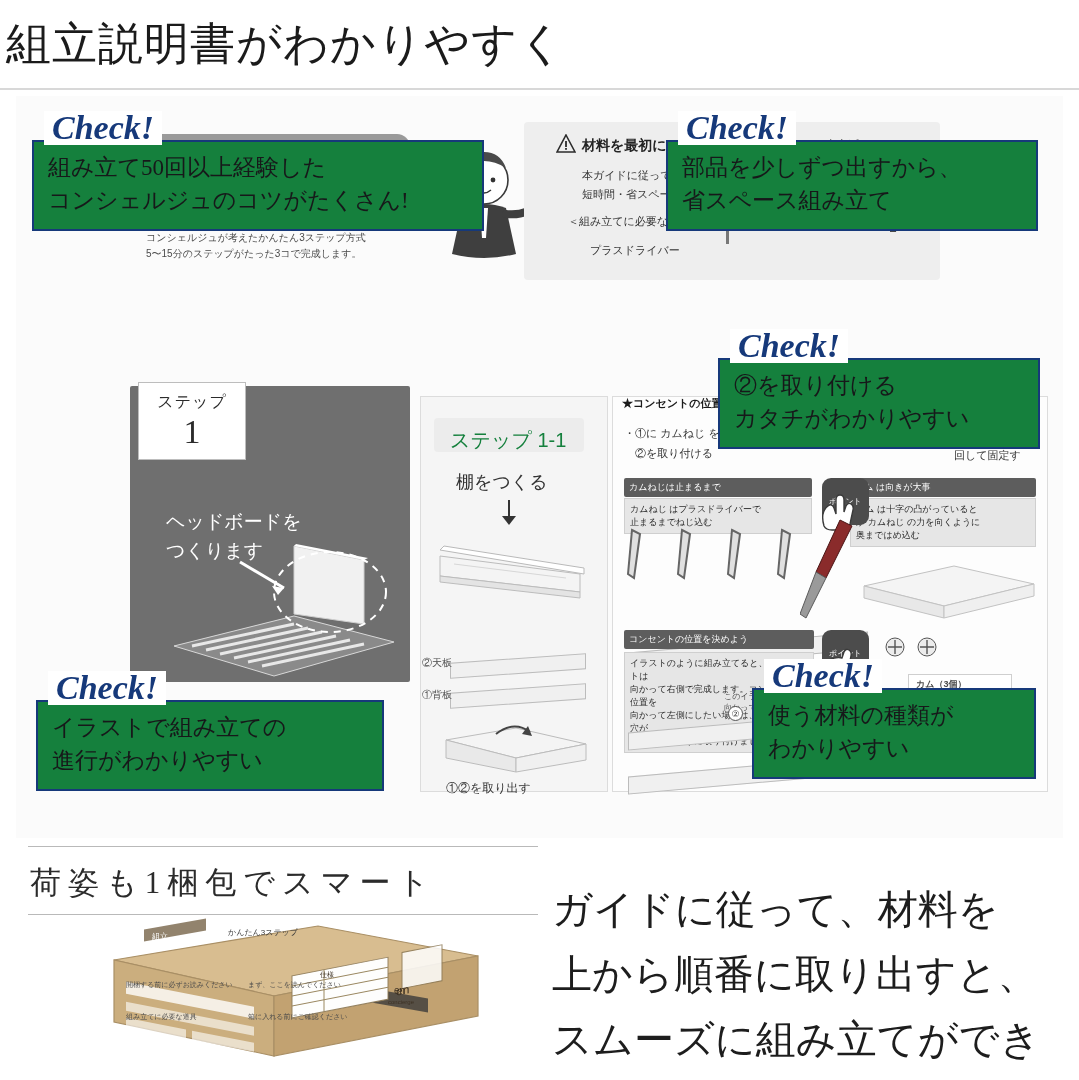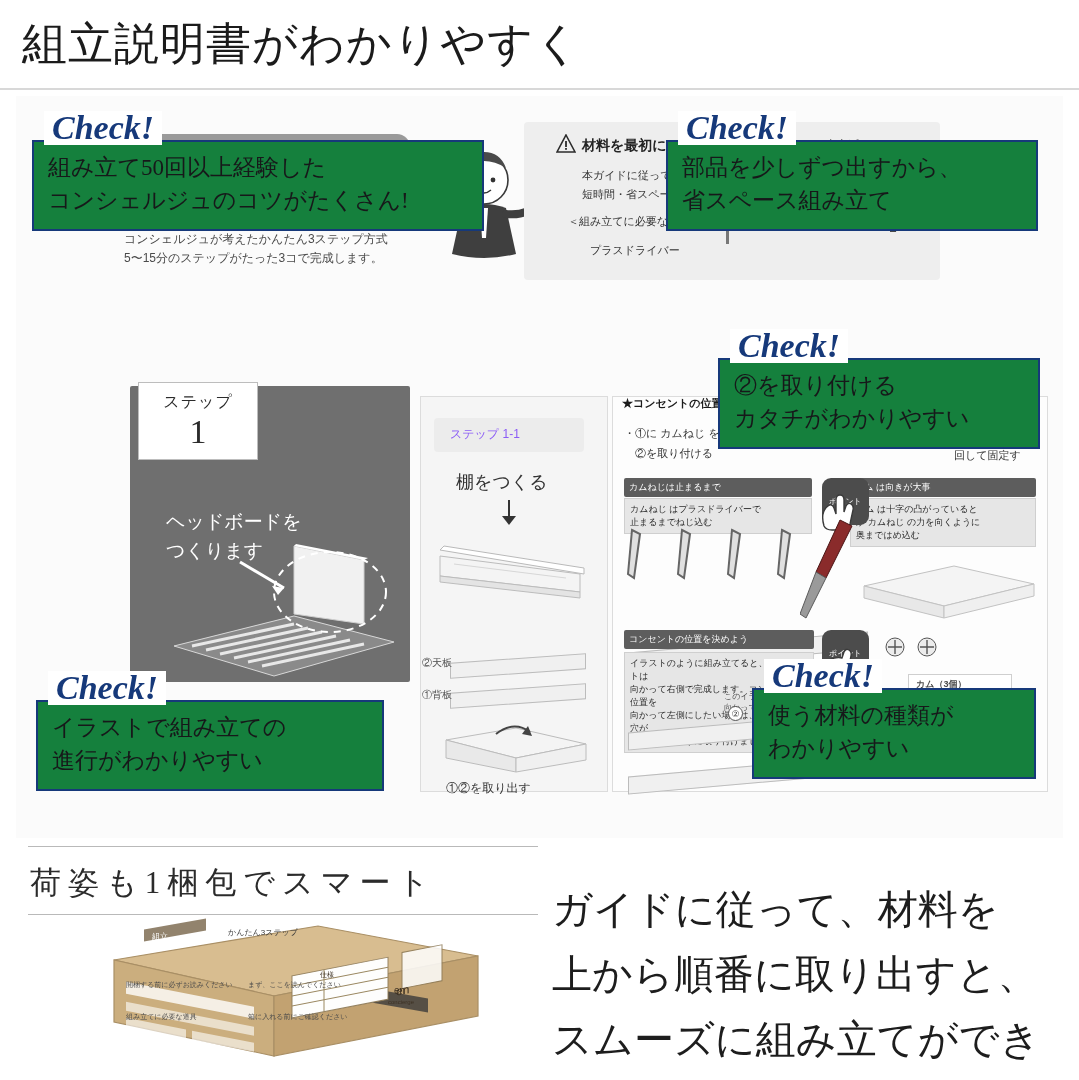--- a/index.html
+++ b/index.html
@@ -18,21 +18,21 @@
   }
   .header-more {
     font-family: "Liberation Serif", serif;
     font-style: italic; font-weight: bold;
     font-size: 44px; color: #16397a;
     margin-left: 104px; letter-spacing: 1px;
   }
   .header-jp {
     font-family: "Liberation Serif", serif;
     font-size: 45px; color: #1b1b1b;
-    margin-left: 22px; letter-spacing: 1px;
+    margin-left: 6px; letter-spacing: 1px;
   }
   .header-rule {
     position: absolute; top: 88px; left: 0; width: 1079px; height: 2px;
     background: #d8d8d8;
   }
 
   
   .scan {
     position: absolute; top: 96px; left: 16px;
     width: 1047px; height: 742px;
@@ -58,21 +58,21 @@
     background: #9a9a9a; border-radius: 13px;
     color: #fff; font-size: 13px; letter-spacing: 1px;
     display: flex; align-items: center; justify-content: center;
   }
 
   
   .person { position: absolute; left: 432px; top: 150px; width: 110px; height: 130px; }
 
   
   .step-card {
-    position: absolute; left: 138px; top: 382px; width: 120px; height: 78px;
+    position: absolute; left: 138px; top: 382px; width: 108px; height: 78px;
     background: #ffffff; border: 1px solid #bdbdbd;
     display: flex; flex-direction: column; align-items: center; justify-content: center;
   }
   .step-card .lbl { font-size: 16px; color: #2b2b2b; letter-spacing: 1px; }
   .step-card .num { font-size: 34px; color: #2b2b2b; font-family: "Liberation Serif", serif; }
   .bed-txt {
     position: absolute; left: 164px; top: 506px; width: 210px;
     color: #ffffff; font-size: 19px; line-height: 1.5;
   }
   .dkbox {
@@ -150,21 +150,21 @@
 </div>
 <div class="header-rule"></div>
 
 <div class="scan">
 
   <div class="read-banner" style="left:102px; top:38px;">このページを必ずお読みください</div>
 
   <div class="tiny" style="left:172px; top:72px; font-size:12px;">はじめてでも、くみたて上手</div>
   <div class="big" style="left:118px; top:92px; font-size:31px; font-family:'Liberation Serif',serif; letter-spacing:1px;">かんたん3ステップ</div>
   <div class="tiny" style="left:376px; top:118px; font-size:8px;">TM</div>
-  <div class="tiny" style="left:108px; top:134px; font-size:12px; white-space:pre-line; line-height:1.6;">コンシェルジュが考えたかんたん3ステップ方式
+  <div class="tiny" style="left:130px; top:134px; font-size:10px; white-space:pre-line; line-height:1.6;">コンシェルジュが考えたかんたん3ステップ方式
 5〜15分のステップがたった3コで完成します。</div>
 
   <div class="person" style="left:418px; top:54px;">
     <svg width="110" height="130" viewBox="0 0 110 130">
       <circle cx="50" cy="30" r="24" fill="#ffffff" stroke="#3a3a3a" stroke-width="1.6"></circle>
       <path d="M28 18 q22 -14 44 0 q-6 -16 -22 -16 q-16 0 -22 16z" fill="#4a4a4a"></path>
       <circle cx="41" cy="30" r="2.4" fill="#333"></circle>
       <circle cx="59" cy="30" r="2.4" fill="#333"></circle>
       <path d="M43 40 q7 6 14 0" stroke="#333" fill="none" stroke-width="1.4"></path>
       <path d="M28 58 q22 -8 44 0 l10 46 q-32 8 -64 0z" fill="#3f3f3f"></path>
@@ -229,21 +229,21 @@
   <div class="bed-txt" style="left:150px; top:412px; white-space:pre-line;">ヘッドボードを
 つくります</div>
 
   <div class="step-card" style="left:122px; top:286px;">
     <div class="lbl">ステップ</div>
     <div class="num">1</div>
   </div>
 
   <div class="panel-plain" style="left:404px; top:300px; width:188px; height:396px;"></div>
   <div class="panel" style="left:418px; top:322px; width:150px; height:34px; background:#ececec;"></div>
-  <div class="small" style="left:434px; top:330px; font-size:12px; color:#8b5cf6;">ステップ 1-1</div>
+  <div class="small" style="left:434px; top:330px; font-size:20px; color:#15803d;">ステップ 1-1</div>
   <div class="small" style="left:440px; top:374px; font-size:18px;">棚をつくる</div>
   <svg style="position:absolute; left:416px; top:420px;" width="164" height="110" viewBox="0 0 164 110">
     <path d="M8 34 l4 -4 l140 22 l0 6z" fill="#ffffff" stroke="#b9b9b9"></path>
     <path d="M8 40 L148 58 L148 76 L8 60z" fill="#f4f4f4" stroke="#bcbcbc"></path>
     <path d="M8 60 L148 76 L148 82 L8 66z" fill="#e4e4e4" stroke="#bcbcbc"></path>
     <line x1="22" y1="48" x2="134" y2="62" stroke="#d6d6d6"></line>
   </svg>
   <div style="position:absolute; left:484px; top:404px;">
     <svg width="18" height="26" viewBox="0 0 18 26">
         <path d="M9 0 L9 18" stroke="#333" stroke-width="2"></path>

